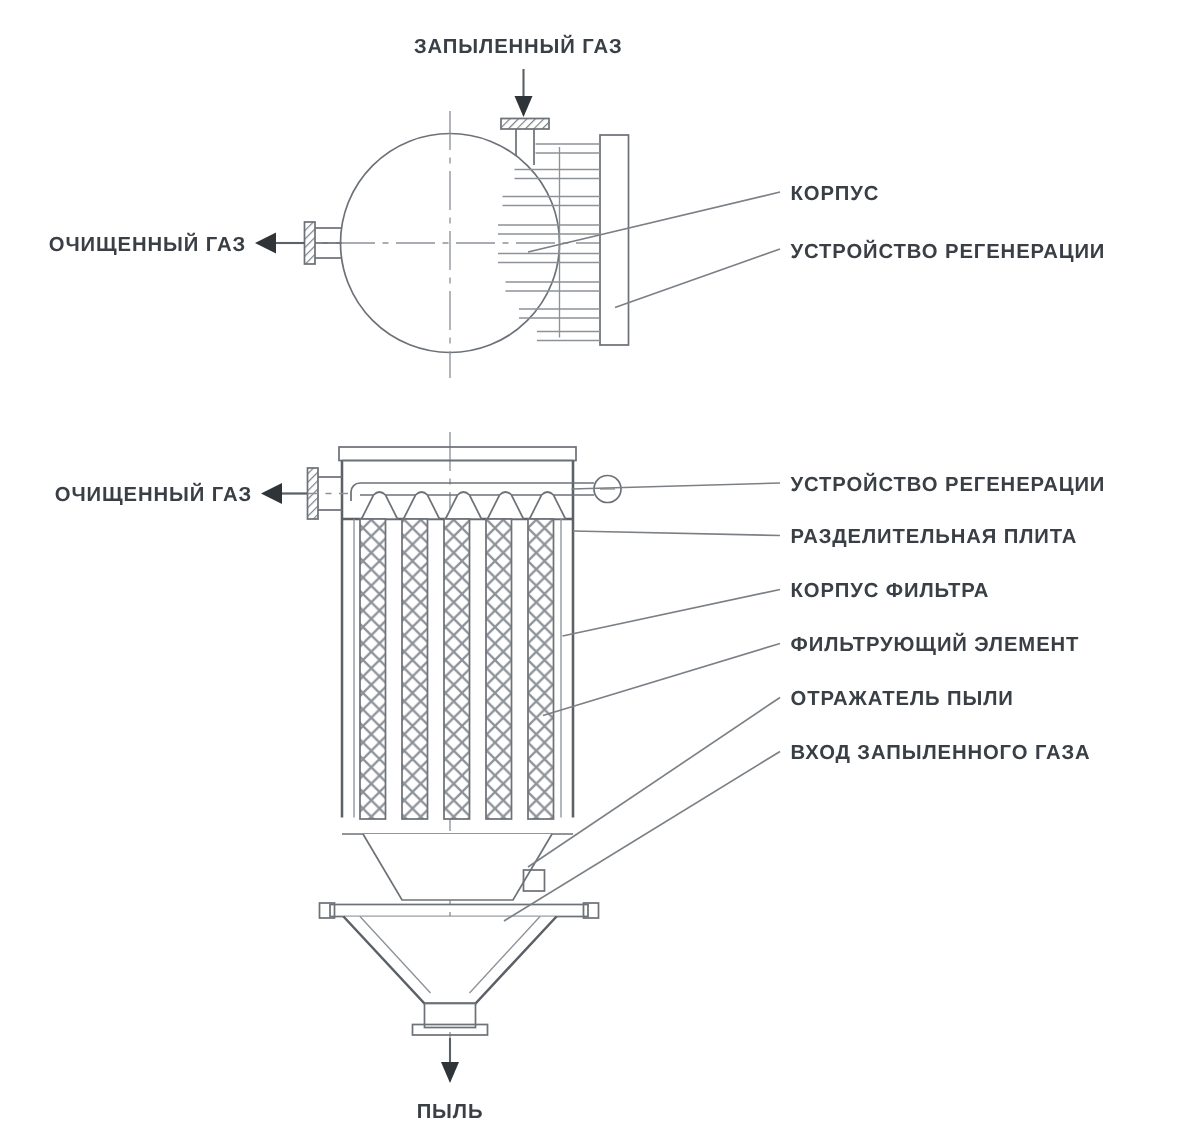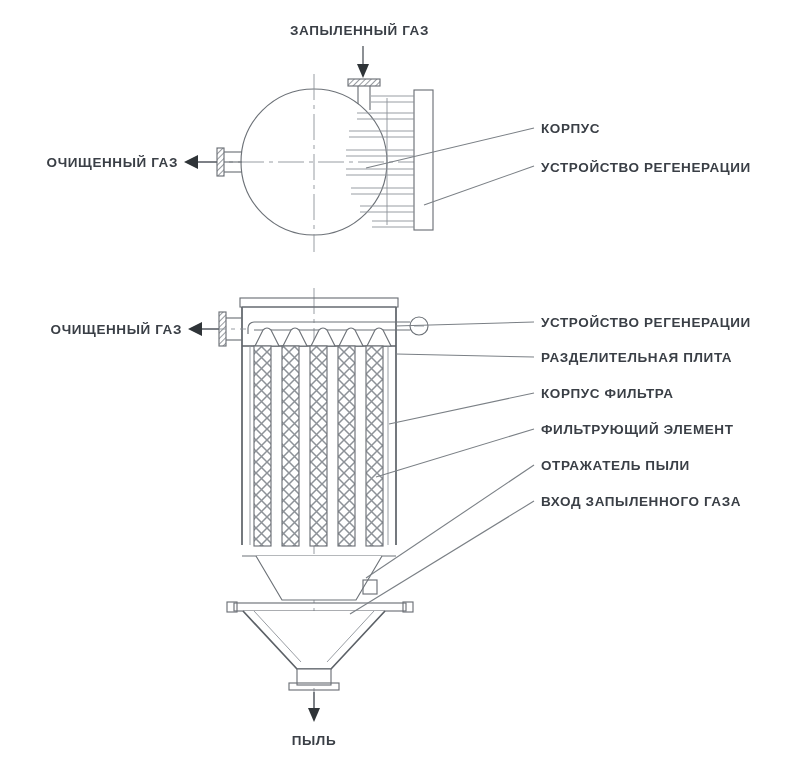--- a/index.html
+++ b/index.html
@@ -4,21 +4,21 @@
 <title>Схема рукавного фильтра</title>
 <style>
   html,body{margin:0;padding:0;}
   body{
     width:800px;height:759px;
     background:#ffffff;
     font-family:"Liberation Sans","DejaVu Sans",sans-serif;
     overflow:hidden;
     position:relative;
   }
-  #stage{position:absolute;left:0;top:0;width:736px;height:759px;padding-left:14px;}
+  #stage{position:absolute;left:0;top:0;width:736px;height:759px;}
   svg{display:block;width:800px;height:759px;}
 
   .lbl{
     font-family:"Liberation Sans","DejaVu Sans",sans-serif;
     font-size:13.5px;
     font-weight:bold;
     letter-spacing:0.6px;
     fill:#3a3f46;
   }
   .lbl-l{text-anchor:end;}

